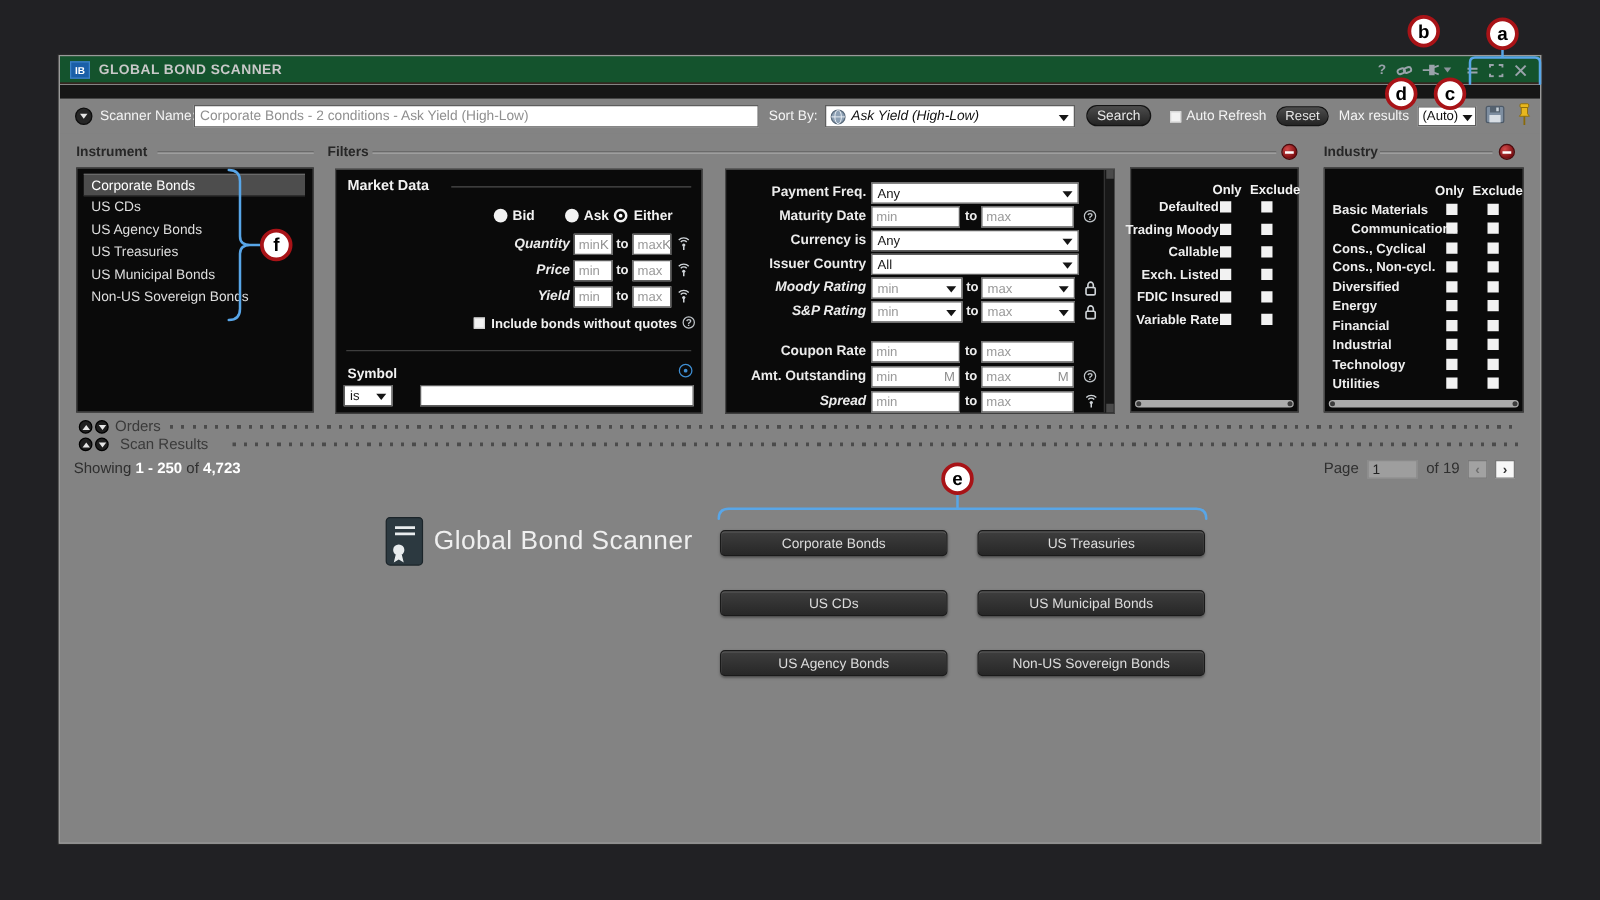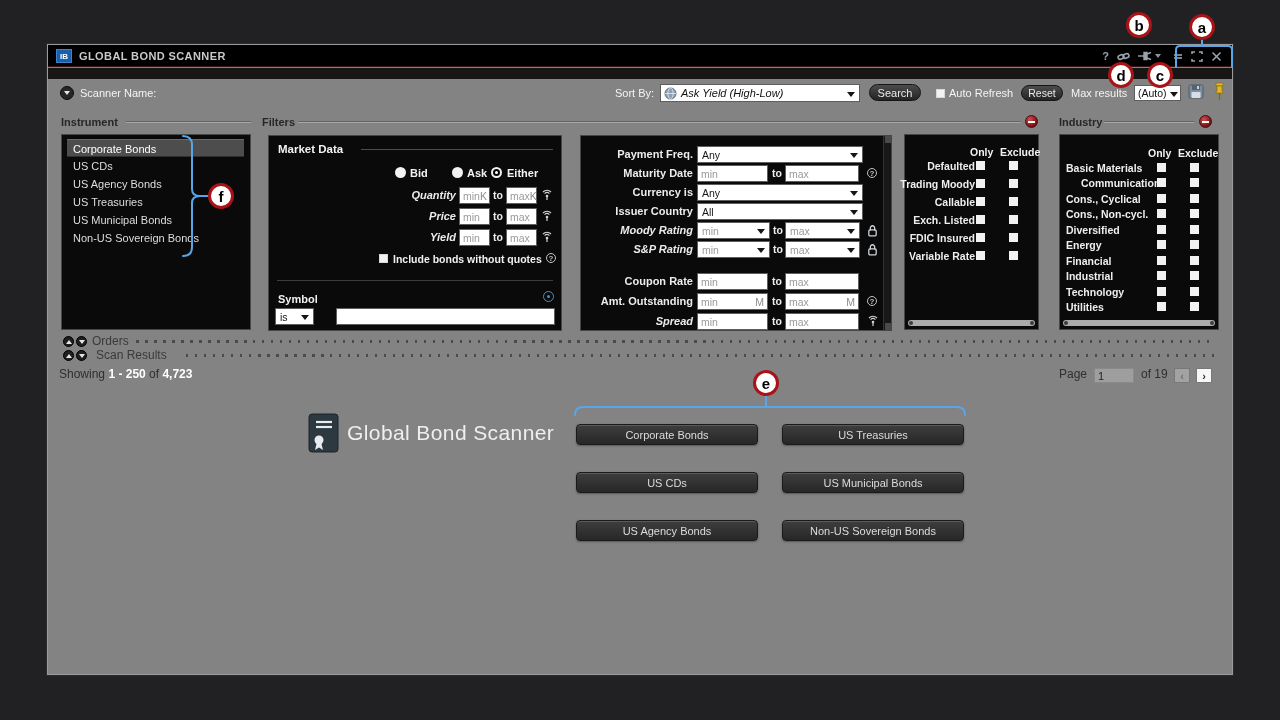--- a/index.html
+++ b/index.html
@@ -3,21 +3,21 @@
 <meta charset="utf-8">
 <style>
   * { margin:0; padding:0; box-sizing:border-box; }
   html,body { width:1280px; height:720px; }
   body { font-family:"Liberation Sans", sans-serif; background:#212124; position:relative; overflow:hidden; }
   .stage { position:absolute; inset:0; }
 
   
   .window { position:absolute; left:47px; top:44px; width:1186px; height:631px;
             background:#838383; border:1px solid #9a9a9a; box-shadow:0 0 0 1px #2a2a2a; }
-  .titlebar { position:absolute; left:0; top:0; width:100%; height:22px; background:#000000;
+  .titlebar { position:absolute; left:0; top:0; width:100%; height:22px; background:#14532d;
               border-bottom:1px solid #3a1316; display:flex; align-items:center; }
   .ib-logo { position:absolute; left:8px; top:4px; width:16px; height:14px; background:#1a5fa8;
              color:#fff; font-size:8px; font-weight:bold; display:flex; align-items:center; justify-content:center;
              border:1px solid #3c83c8; }
   .win-title { position:absolute; left:31px; top:5px; font-size:11px; font-weight:bold; color:#c9c9c9; letter-spacing:.4px; }
   .tb-icons { position:absolute; right:10px; top:0; height:22px; display:flex; align-items:center; gap:8px; }
   .tbi { color:#9aa3ab; font-size:11px; font-weight:bold; display:flex; align-items:center; }
   .tbi svg { display:block; }
   .caret-s { width:0; height:0; border-left:3px solid transparent; border-right:3px solid transparent; border-top:4px solid #8b949c; margin-left:2px; }
 
@@ -173,20 +173,21 @@
         </span>
       </div>
     </div>
     <div class="substrip"></div>
 
     <div class="toolbar">
       <span class="collapse-btn">
           <i class="tri-down-w"></i>
         </span>
       <span class="tlabel" style="left:32px;">Scanner Name:</span>
+      <div class="name-input">Corporate Bonds - 2 conditions - Ask Yield (High-Low)</div>
       <span class="tlabel" style="left:567px;">Sort By:</span>
       <div class="sort-dd">
         <svg style="position:absolute;left:3px;top:2px;" width="13" height="13" viewBox="0 0 13 13">
           <circle cx="6.5" cy="6.5" r="5.5" fill="#8da0b4" stroke="#5a6b7c"></circle>
           <ellipse cx="6.5" cy="6.5" rx="2.6" ry="5.5" fill="none" stroke="#e6ecf2" stroke-width=".8"></ellipse>
           <line x1="1" y1="6.5" x2="12" y2="6.5" stroke="#e6ecf2" stroke-width=".8"></line>
         </svg>
         <span class="txt">Ask Yield (High-Low)</span>
         <i class="car"></i>
       </div>

